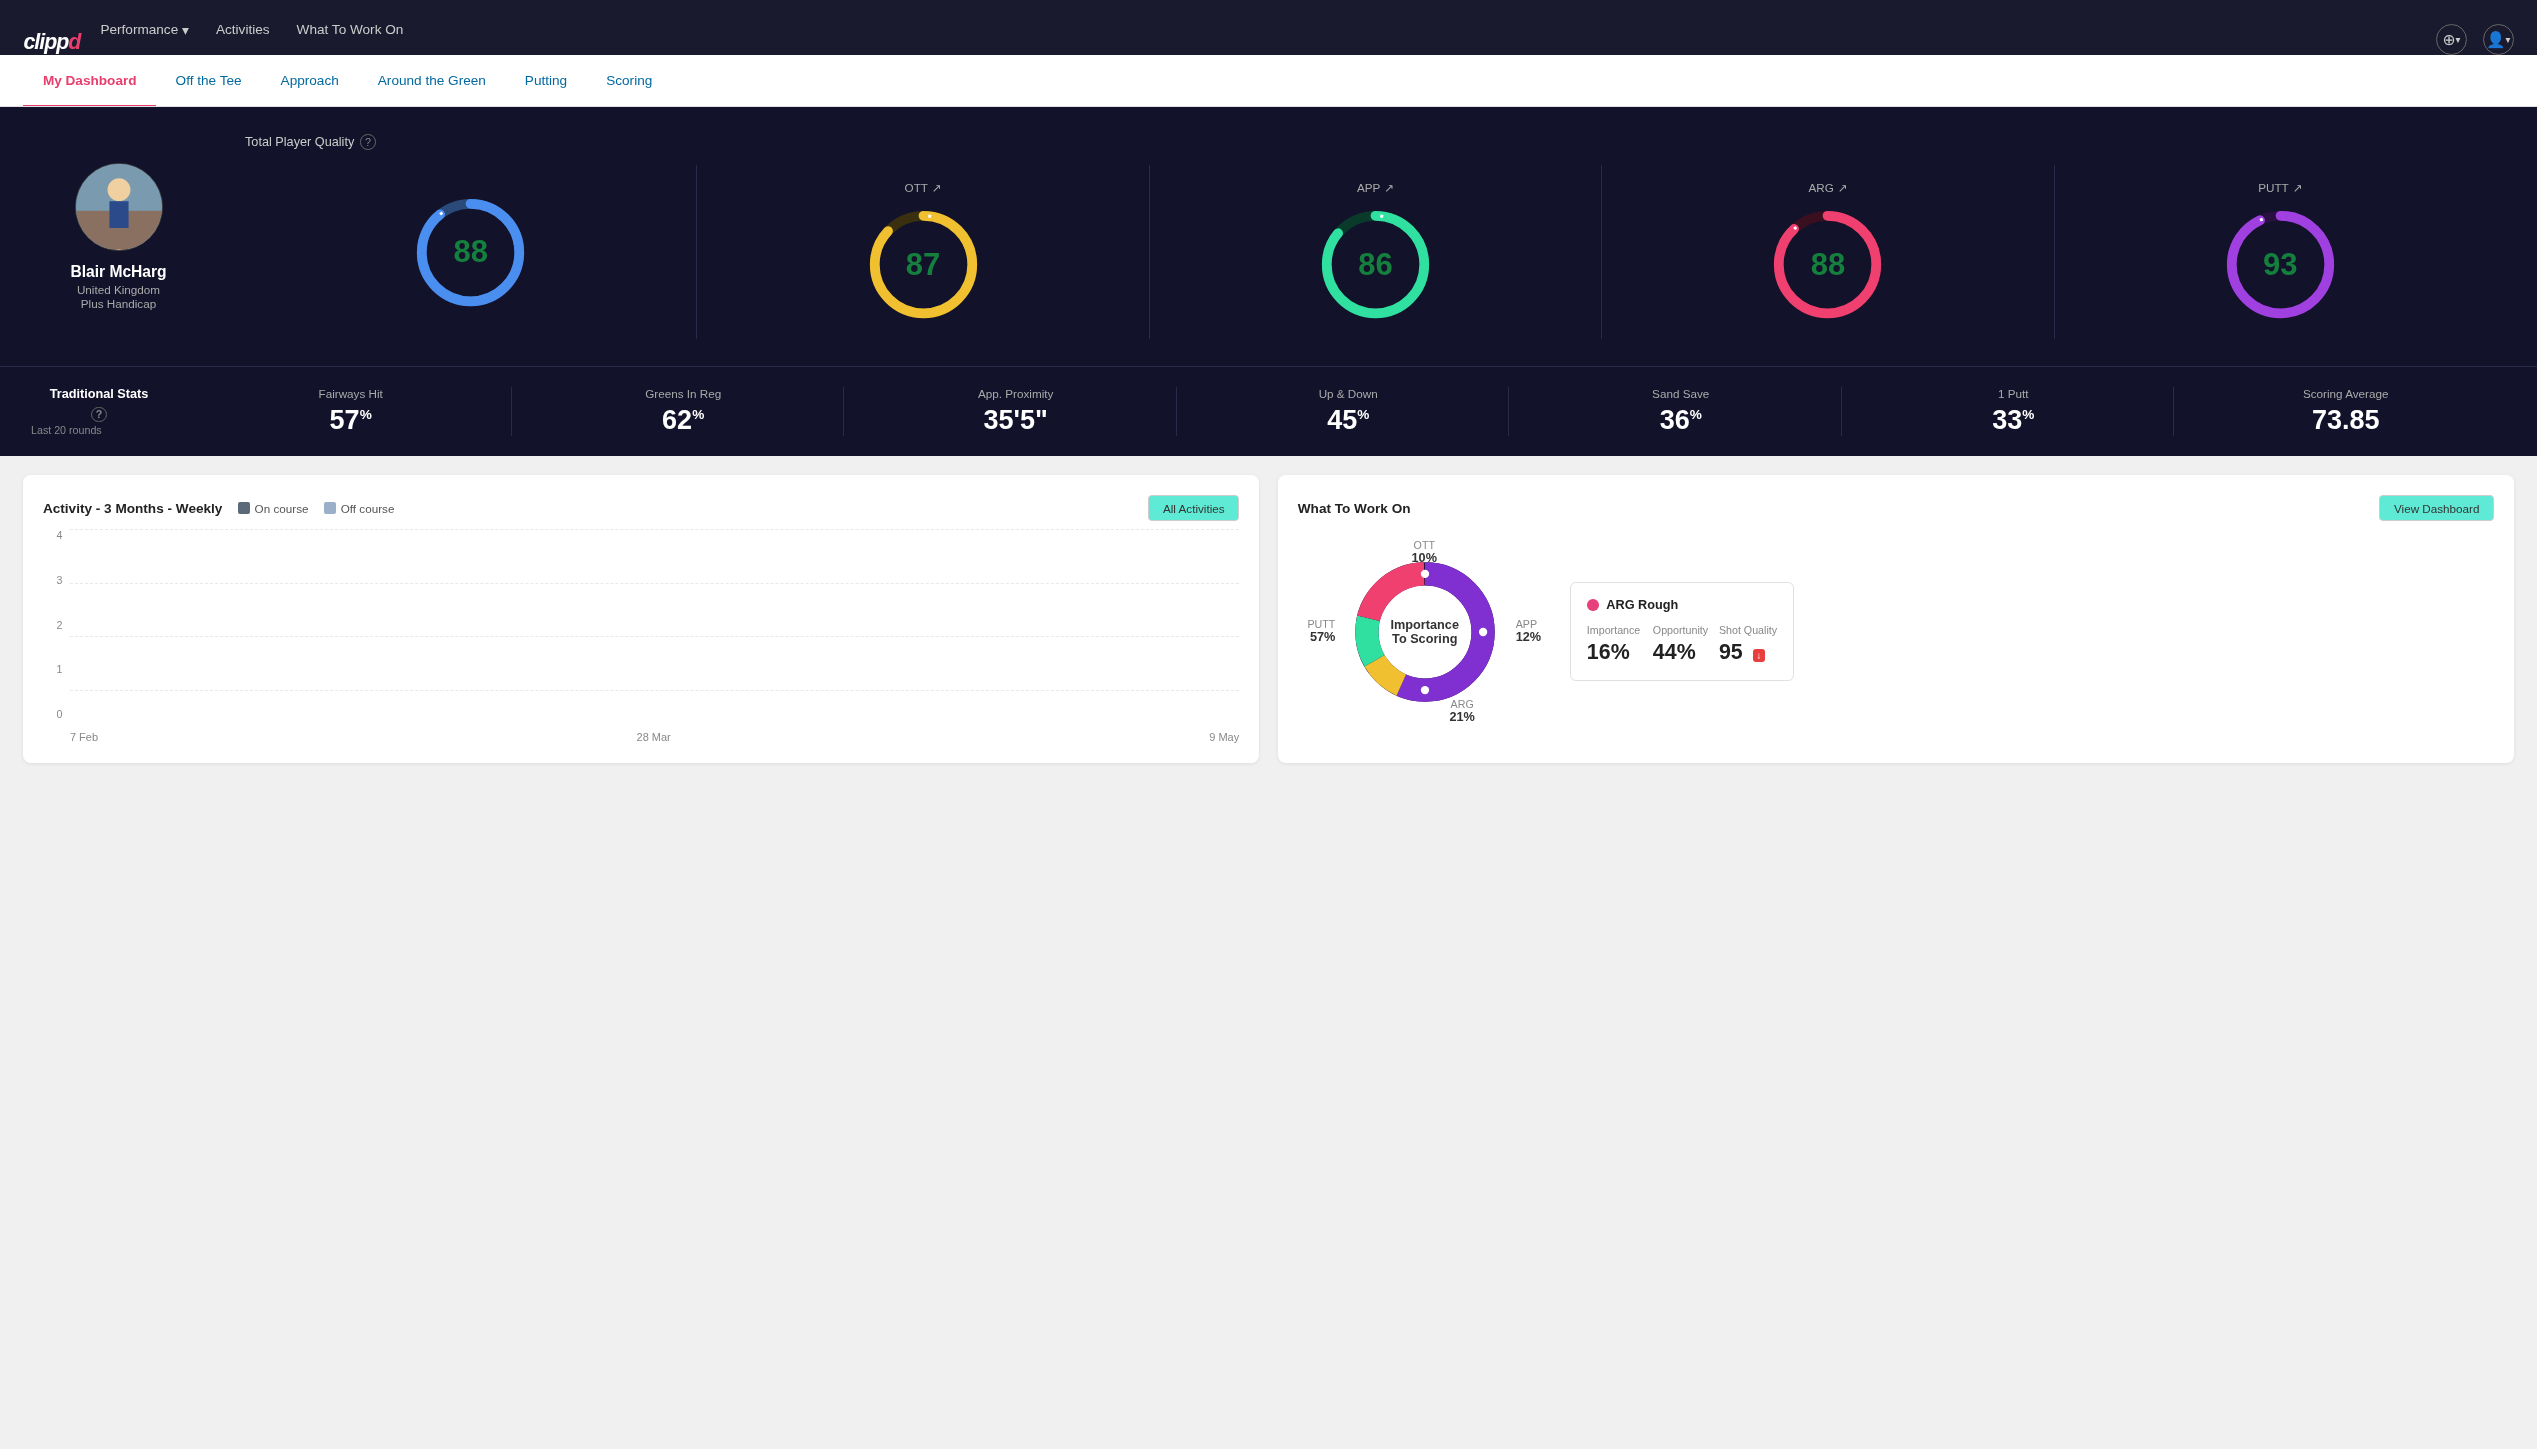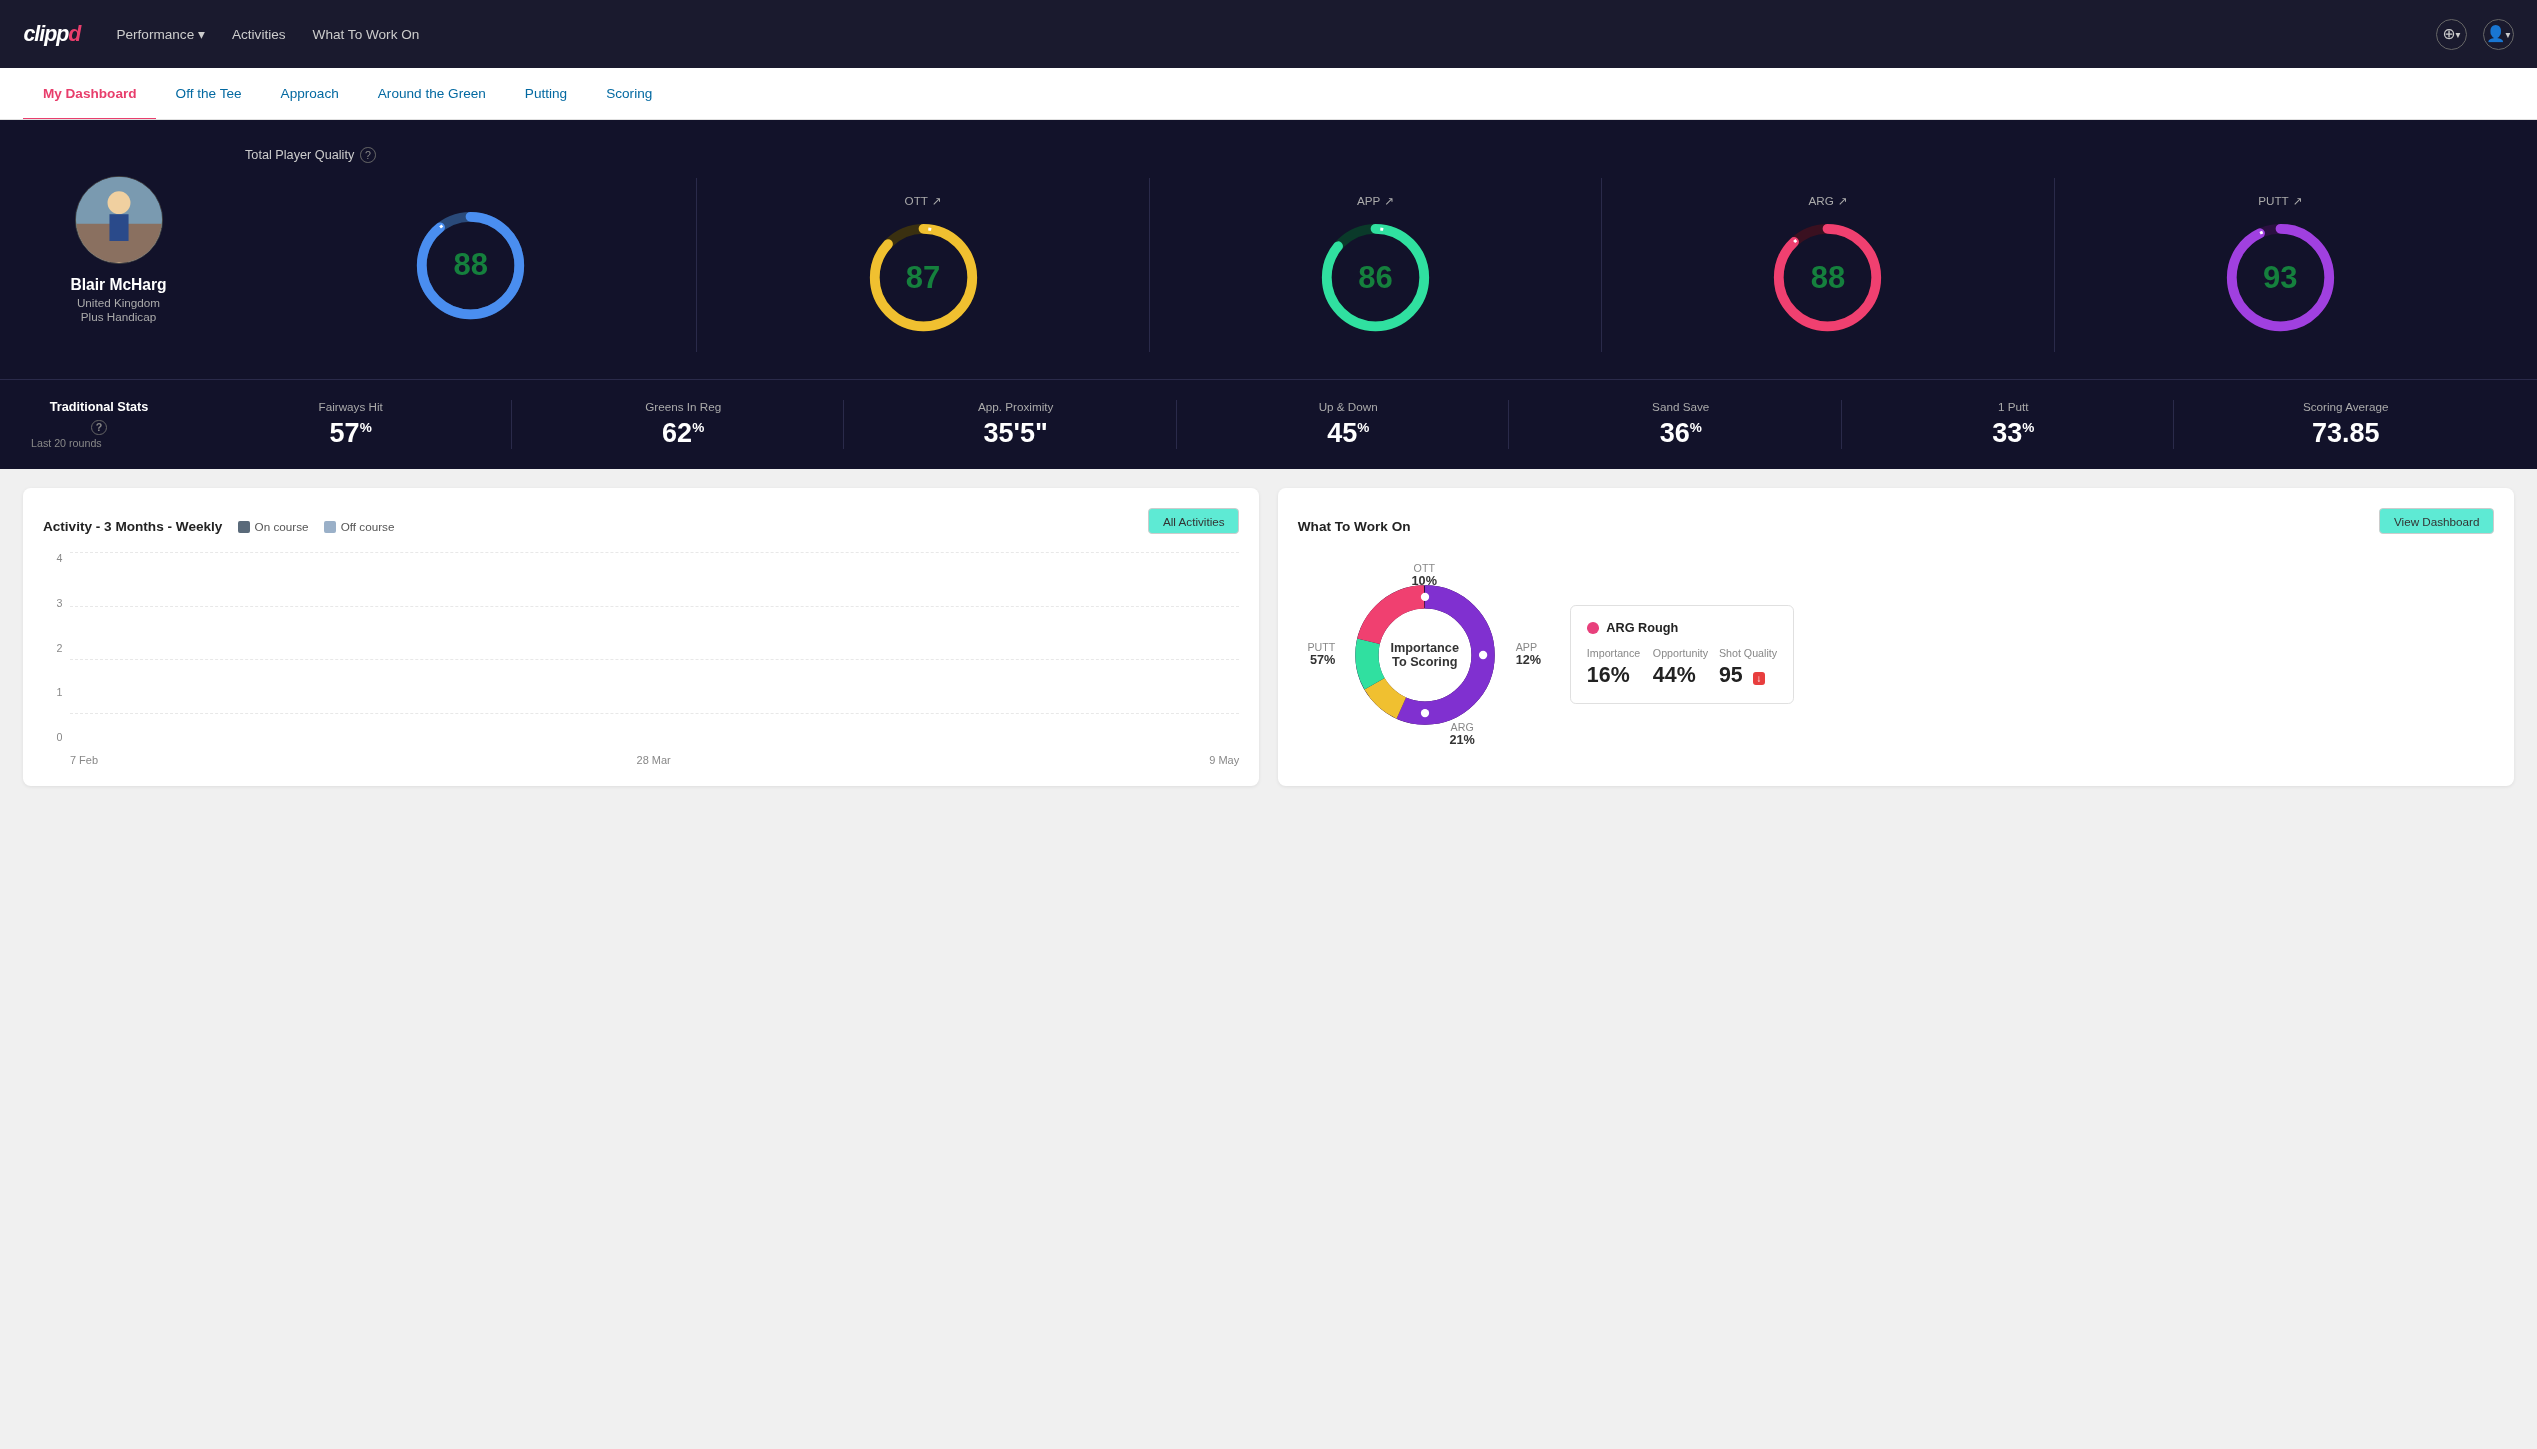--- a/index.html
+++ b/index.html
@@ -2,24 +2,24 @@
 <html><head>
   <meta charset="utf-8">
   <style>
     * { box-sizing: border-box; margin: 0; padding: 0; }
     body { font-family: -apple-system, BlinkMacSystemFont, 'Segoe UI', sans-serif; background: #f0f0f0; }
 
     
     .top-nav {
       background: #1a1a2e;
       display: flex;
-      align-items: center;
+      align-items: flex-end;
       padding: 0 23.4px;
-      height: 68px;
-      gap: 36px;
+      height: 55px;
+      gap: 20px;
     }
     .logo {
       color: #e83e6c;
       font-size: 21.4px;
       font-weight: 900;
       letter-spacing: -1px;
       font-style: italic;
     }
     .logo span { color: #fff; }
     .nav-links { display: flex; gap: 27px; flex: 1; }
@@ -162,22 +162,22 @@
     }
     .card {
       background: #fff;
       border-radius: 7.8px;
       padding: 19.5px;
       box-shadow: 0 1px 3.9px rgba(0,0,0,0.08);
     }
     .card-header {
       display: flex;
       justify-content: space-between;
-      align-items: flex-end;
-      margin-bottom: 18px;
+      align-items: center;
+      margin-bottom: 8px;
     }
     .card-title { font-size: 13.6px; font-weight: 600; color: #222; }
     .card-btn {
       border: 1px solid #ccc;
       background: #5eead4;
       padding: 5.8px 13.6px;
       border-radius: 3.9px;
       font-size: 11.7px;
       cursor: pointer;
       color: #333;

